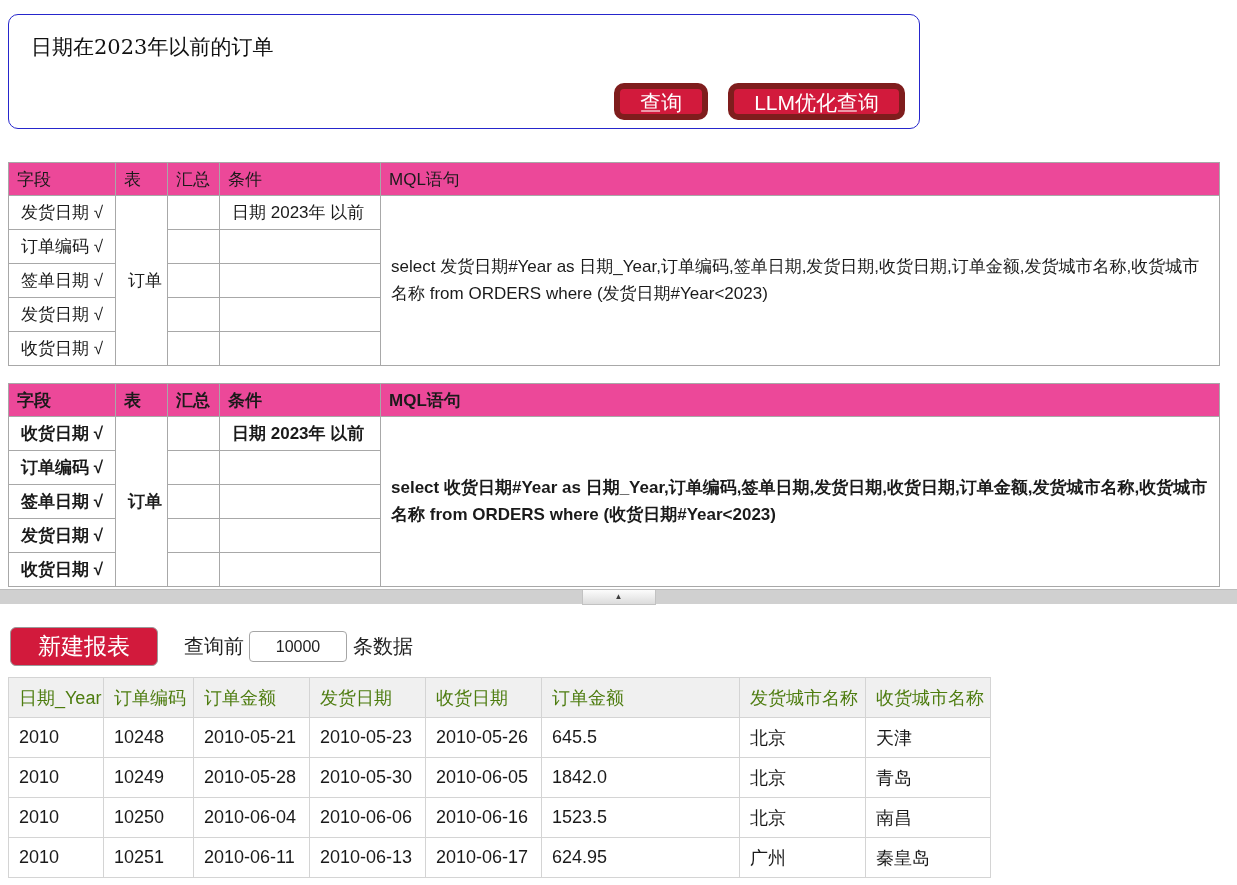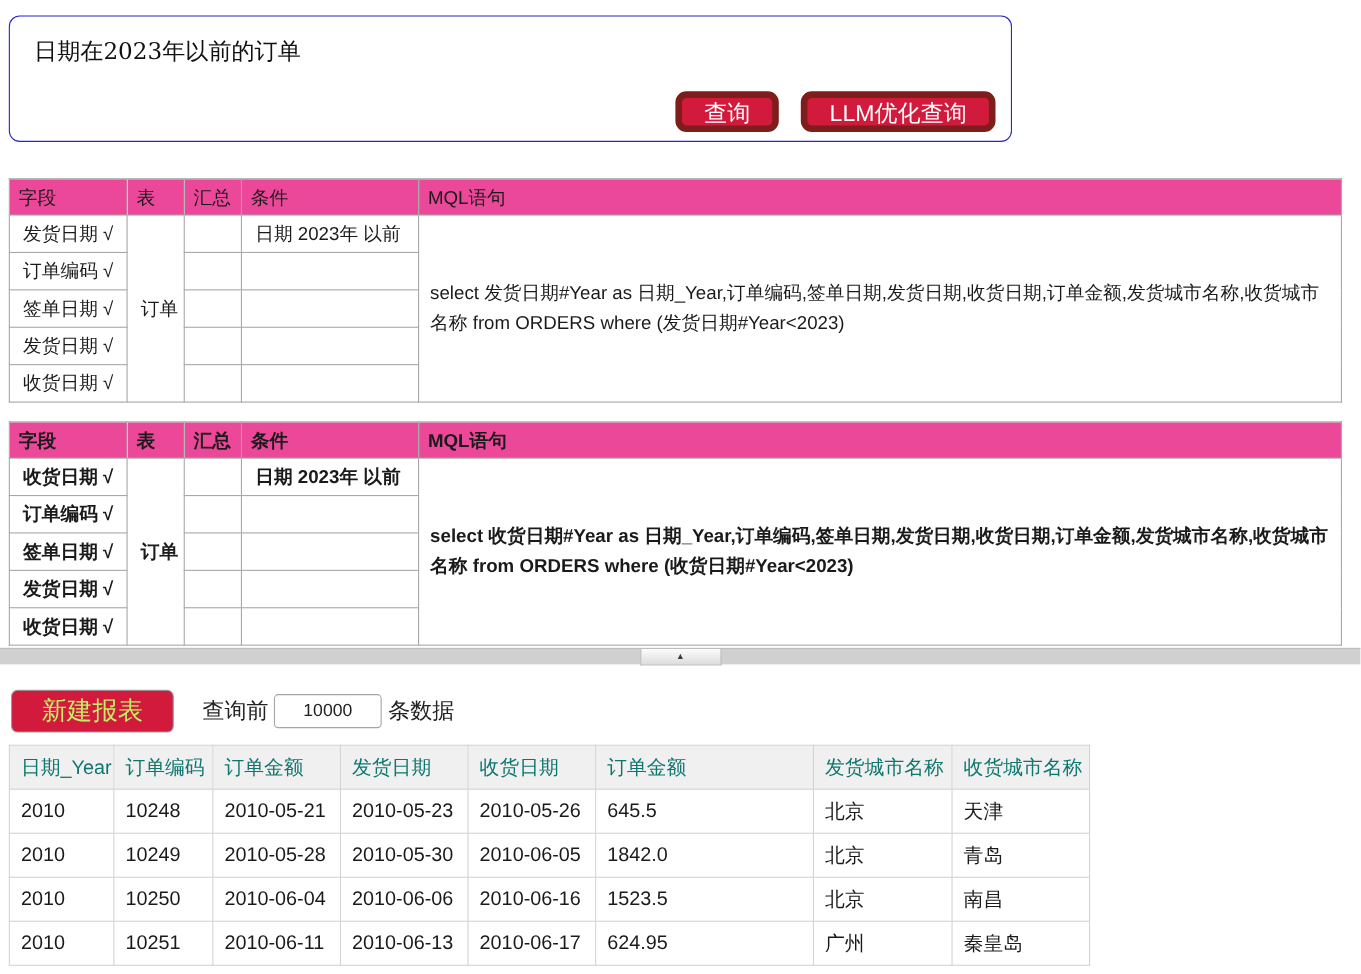--- a/index.html
+++ b/index.html
@@ -124,21 +124,21 @@
   
   .toolbar {
     display: flex;
     align-items: center;
     margin: 23px 0 0 10px;
     font-size: 20px;
     color: #222;
   }
   .new-report-btn {
     background: #d21a3c;
-    color: #bef264;
+    color: #ffffff;
     border: 1px solid #9a9a9a;
     border-radius: 6px;
     font-family: "Liberation Sans", sans-serif;
     font-size: 23px;
     height: 39px;
     padding: 0 27px;
     cursor: pointer;
   }
   .limit-prefix { margin-left: 26px; }
   .limit-input {
@@ -168,21 +168,21 @@
     text-align: left;
     vertical-align: middle;
     padding: 0 10px;
     height: 40px;
     white-space: nowrap;
     overflow: hidden;
   }
   .results-table th {
     background: #f0f0f0;
     font-weight: 400;
-    color: #0f766e;
+    color: #4d7c0f;
   }
   .results-table td { background: #fff; }
   .rc0 { width: 95px; }
   .rc1 { width: 90px; }
   .rc2 { width: 116px; }
   .rc3 { width: 116px; }
   .rc4 { width: 116px; }
   .rc5 { width: 198px; }
   .rc6 { width: 126px; }
   .rc7 { width: 125px; }

